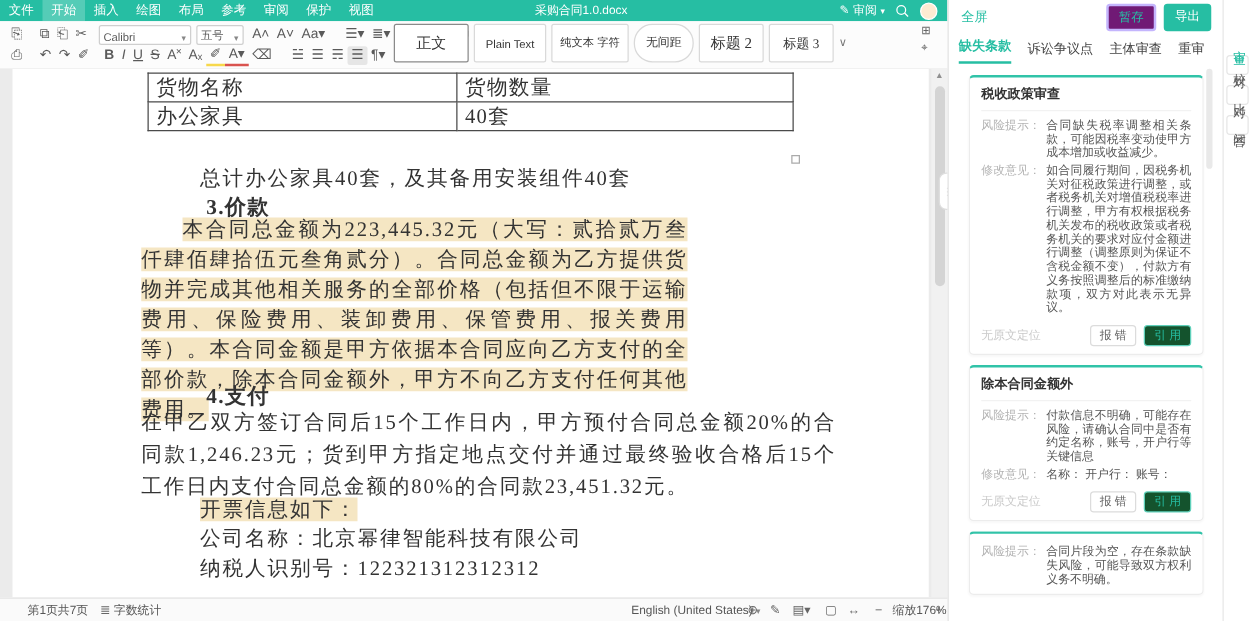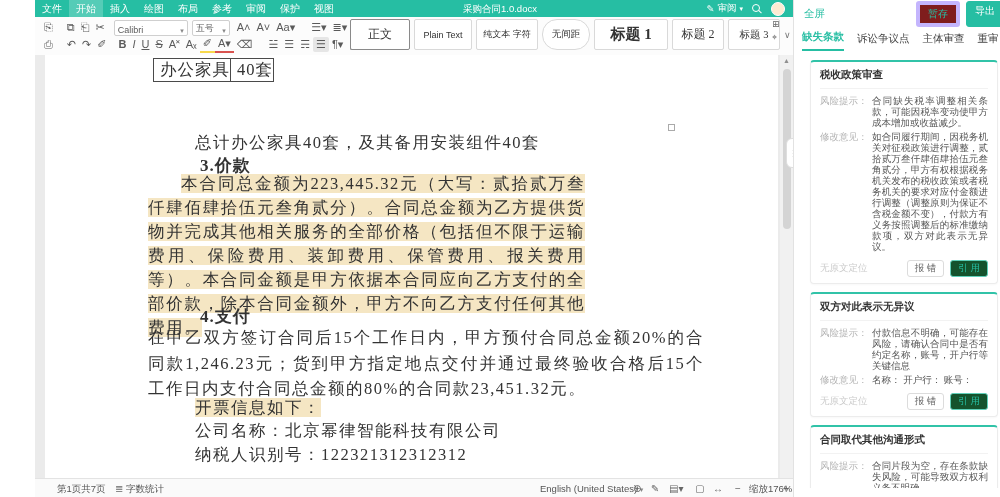--- a/index.html
+++ b/index.html
@@ -1,17 +1,17 @@
 <!DOCTYPE html>
 <html><head>
 <meta charset="utf-8">
 <style>
   html,body{margin:0;padding:0;}
   body{width:1000px;height:497px;overflow:hidden;font-family:"Liberation Sans","DejaVu Sans",sans-serif;background:#fff;position:relative;}
-  .app{position:absolute;inset:0;margin-left:35px;}
+  .app{position:absolute;inset:0;}
 
   
   .titlebar{position:absolute;left:0;top:0;width:758px;height:17px;background:#26BEA3;display:flex;align-items:stretch;color:#fff;}
   .menu{font-size:10px;line-height:17px;padding:0 7px;cursor:default;}
   .menu.active{background:rgba(255,255,255,.22);}
   .doc-title{position:absolute;left:428px;top:0;font-size:9.5px;line-height:17px;color:#fff;}
   .tb-right{position:absolute;right:8px;top:0;height:17px;display:flex;align-items:center;gap:9px;}
   .mode-sel{display:flex;align-items:center;gap:3px;font-size:9.5px;}
   .mode-sel .car{font-size:7px;}
   .search-ic{width:10px;height:10px;position:relative;}
@@ -60,21 +60,21 @@
   .statusbar{position:absolute;left:0;top:478px;width:760px;height:19px;background:#FAFAFA;border-top:1px solid #E3E3E3;font-size:9.5px;color:#555;}
   .sb-item{position:absolute;top:0;line-height:19px;white-space:nowrap;}
   .sb-ic{font-size:10px;color:#666;}
   .sb-car{font-size:7px;color:#888;}
 
   
   .sidebar{position:absolute;left:758px;top:0;width:220px;height:497px;background:#fff;border-left:1px solid #E2E2E2;}
   .sb-head{position:absolute;left:0;top:0;width:100%;height:27px;display:flex;align-items:center;padding:0 10px;box-sizing:border-box;}
   .fullscreen-lnk{color:#26BEA3;font-size:10.5px;}
   .sb-btns{margin-left:auto;display:flex;gap:6px;}
-  .btn-stash{border:4px solid #c4b5fd;color:#26BEA3;background:#7f1d1d;border-radius:3px;font-size:10px;padding:2px 8px;}
+  .btn-stash{border:2px solid #c4b5fd;color:#26BEA3;background:#701a75;border-radius:3px;font-size:10px;padding:2px 8px;}
   .btn-export{border:1px solid #26BEA3;color:#fff;background:#26BEA3;border-radius:3px;font-size:10px;padding:2px 8px;}
   .sb-tabs{position:absolute;left:8px;top:30px;display:flex;gap:13px;align-items:flex-end;}
   .sb-tab{font-size:10.5px;color:#444;padding-bottom:5px;}
   .sb-tab.active{color:#26BEA3;font-weight:bold;border-bottom:2px solid #26BEA3;}
   .cards{position:absolute;left:0;top:52px;width:212px;height:436px;overflow:hidden;padding:0 8px 0 16px;box-sizing:border-box;}
   .card{margin-top:8px;border:1px solid #ECECEC;border-top:2px solid #31C3A8;border-radius:4px;background:#fff;padding:6px 9px 6px;box-shadow:0 1px 2px rgba(0,0,0,.03);}
   .card-title{font-size:10.5px;font-weight:bold;color:#333;padding-bottom:6px;border-bottom:1px solid #F2F2F2;margin-bottom:6px;}
   .crow{display:flex;font-size:9.5px;line-height:11px;margin-top:3px;}
   .clabel{color:#B3B3B3;flex:none;width:52px;}
   .cval{color:#555;text-align:justify;}
@@ -169,36 +169,39 @@
       <span class="tico">☴</span>
       <span class="tico" style="background:#E6E6E6;border-radius:2px;">☰</span>
       <span class="tico">¶▾</span>
       <span class="tico">▦▾</span>
     </div>
     <div class="gallery">
       <div class="gitem sel" style="width:50px;font-size:12px;">正文</div>
       <div class="gitem" style="width:48px;font-size:9px;">Plain Text</div>
       <div class="gitem" style="width:52px;font-size:9px;">纯文本 字符</div>
       <div class="gitem" style="width:38px;font-size:9.5px;border-radius:15px;">无间距</div>
-      <div class="gitem g-serif g-h1">标题 1</div>
       <div class="gitem g-serif g-h2">标题 2</div>
       <div class="gitem g-serif g-h3">标题 3</div>
       <div class="g-more">∨</div>
     </div>
     <div class="gal-extra">
       <span>⊞</span>
       <span>⌖</span>
     </div>
   </div>
 
   <div class="workspace">
     <div class="page">
       <div class="doc">
         <table class="doc-tbl">
           <tbody>
+              <tr>
+            <td class="c1">货物名称</td>
+            <td class="c2">货物数量</td>
+          </tr>
           <tr>
             <td>办公家具</td>
             <td>40套</td>
           </tr>
         </tbody>
           </table>
         <div class="tbl-handle"></div>
         <div class="dline" style="left:57px;top:74px;">总计办公家具40套，及其备用安装组件40套</div>
         <div class="dhead" style="left:62px;top:96px;">3.价款</div>
         <div class="dpara" style="left:10px;top:114px;width:437px;text-indent:2em;"><span class="hl">本合同总金额为223,445.32元（大写：贰拾贰万叁仟肆佰肆拾伍元叁角贰分）。合同总金额为乙方提供货物并完成其他相关服务的全部价格（包括但不限于运输费用、保险费用、装卸费用、保管费用、报关费用等）。本合同金额是甲方依据本合同应向乙方支付的全部价款，除本合同金额外，甲方不向乙方支付任何其他费用。</span></div>
@@ -247,48 +250,47 @@
     <div class="cards">
 
       <div class="card">
         <div class="card-title">税收政策审查</div>
         <div class="crow">
             <span class="clabel">风险提示：</span>
             <span class="cval">合同缺失税率调整相关条款，可能因税率变动使甲方成本增加或收益减少。</span>
           </div>
         <div class="crow">
             <span class="clabel">修改意见：</span>
-            <span class="cval">如合同履行期间，因税务机关对征税政策进行调整，贰拾贰万叁仟肆佰肆拾伍元叁角贰分，甲方有权根据税务机关发布的税收政策或者税务机关的要求对应付金额进行调整（调整原则为保证不含税金额不变），付款方有义务按照调整后的标准缴纳款项，双方对此表示无异议。</span>
+            <span class="cval">如合同履行期间，因税务机关对征税政策进行调整，或者税务机关对增值税税率进行调整，甲方有权根据税务机关发布的税收政策或者税务机关的要求对应付金额进行调整（调整原则为保证不含税金额不变），付款方有义务按照调整后的标准缴纳款项，双方对此表示无异议。</span>
           </div>
         <div class="cfoot">
           <span class="no-src">无原文定位</span>
           <span class="btn-report">报 错</span>
           <span class="btn-cite">引 用</span>
         </div>
       </div>
 
       <div class="card">
-        <div class="card-title">双方对此表示无异议</div>
+        <div class="card-title">除本合同金额外</div>
         <div class="crow">
             <span class="clabel">风险提示：</span>
             <span class="cval">付款信息不明确，可能存在风险，请确认合同中是否有约定名称，账号，开户行等关键信息</span>
           </div>
         <div class="crow">
             <span class="clabel">修改意见：</span>
             <span class="cval">名称： 开户行： 账号：</span>
           </div>
         <div class="cfoot">
           <span class="no-src">无原文定位</span>
           <span class="btn-report">报 错</span>
           <span class="btn-cite">引 用</span>
         </div>
       </div>
 
       <div class="card">
-        <div class="card-title">合同取代其他沟通形式</div>
         <div class="crow">
             <span class="clabel">风险提示：</span>
             <span class="cval">合同片段为空，存在条款缺失风险，可能导致双方权利义务不明确。</span>
           </div>
 
       </div>
 
     </div>
     <div class="sb-scroll"></div>
   </div>

